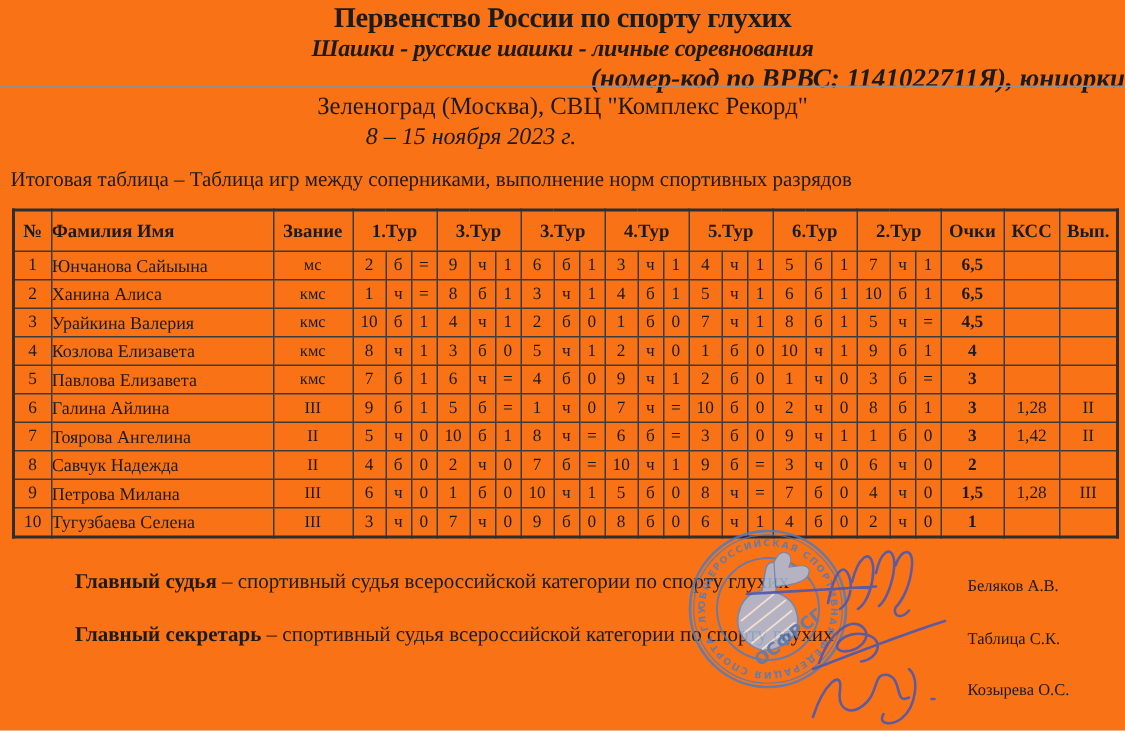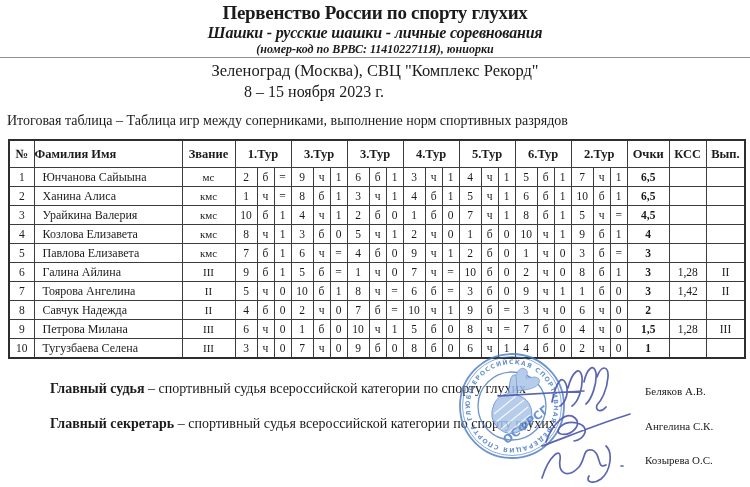--- a/index.html
+++ b/index.html
@@ -1,38 +1,38 @@
 <!DOCTYPE html>
 <html><head>
 <meta charset="utf-8">
 <style>
   html,body { margin:0; padding:0; background:#e8e8e8; }
   .page {
-    position:relative; width:750px; height:487px; background:#ffffff;
+    position:relative; width:750px; height:487px; background:#f97316;
     font-family:"Liberation Serif", serif; color:#1b1b1b; overflow:hidden;
     margin:0 auto;
   }
   
   .doc-header { position:absolute; top:0; left:0; width:750px; text-align:center; }
   .title   { padding-top:2px; font-size:19px; font-weight:bold; letter-spacing:-0.3px; }
   .subtitle{ font-size:16px; font-weight:bold; font-style:italic; margin-top:0px; letter-spacing:-0.2px;}
-  .codeline{ font-size:12px; font-weight:bold; font-style:italic; margin-top:0px; }
+  .codeline{ font-size:18px; font-weight:bold; font-style:italic; margin-top:0px;text-align:right; }
   .hline   { position:absolute; left:0; top:57px; width:750px; height:0; border-top:1.5px solid #90908e; }
   .venue   { position:absolute; top:61px; left:0; width:750px; text-align:center; font-size:16.5px; }
-  .dates   { position:absolute; top:83px; left:0; width:628px; text-align:center; font-size:16px; }
+  .dates   { position:absolute; top:83px; left:0; width:628px; text-align:center; font-size:16px;font-style:italic; }
   .intro   { position:absolute; top:113px; left:7px; font-size:14px; }
 
   
   table.results { position:absolute; top:139px; left:8px; width:736px;
     border-collapse:collapse; table-layout:fixed; border:2px solid #2e2e2e; }
   .results th, .results td { border:1px solid #3c3c3c; padding:0; text-align:center;
     overflow:hidden; white-space:nowrap; }
   .results thead th { height:26px; font-size:12.5px; font-weight:bold; }
   .results tbody td { height:18px; font-size:11.5px; }
-  .results td.name  { text-align:left; padding-left:8px; font-size:12px; }
+  .results td.name  { text-align:left; padding-left:0; font-size:12px; }
   .results td.pts   { font-weight:bold; }
   .results td.rank  { font-size:11px; }
 
   
   .off-line { position:absolute; left:5px; font-size:14px; white-space:nowrap;margin-left:45px; }
   .off-1 { top:381px; } .off-2 { top:416px; } .off-3 { top:451px; }
   .off-line .role { font-weight:bold; }
   .off-name { position:absolute; left:645px; font-size:11px; white-space:nowrap; }
   .nm-1 { top:385px; } .nm-2 { top:420px; } .nm-3 { top:454px; }
 
@@ -398,21 +398,21 @@
   </table>
 
   <div class="off-line off-1">
     <span class="role">Главный судья</span><span> – спортивный судья всероссийской категории по спорту глухих</span>
   </div>
   <div class="off-line off-2">
     <span class="role">Главный секретарь</span><span> – спортивный судья всероссийской категории по спорту глухих</span>
   </div>
 
   <div class="off-name nm-1">Беляков А.В.</div>
-  <div class="off-name nm-2">Ангелина С.К.</div>
+  <div class="off-name nm-2">Таблица С.К.</div>
   <div class="off-name nm-3">Козырева О.С.</div>
 
   <svg class="stamp-svg" width="112" height="112" viewBox="0 0 112 112">
     <g opacity="0.82">
       <circle cx="56" cy="54" r="52" fill="none" stroke="#4a7cc5" stroke-width="1.8"></circle>
       <circle cx="56" cy="54" r="49.5" fill="none" stroke="#4a7cc5" stroke-width="0.8"></circle>
       <circle cx="56" cy="54" r="34" fill="none" stroke="#4a7cc5" stroke-width="1.3"></circle>
       <defs>
         <path id="ring" d="M56,54 m-42,0 a42,42 0 1,1 84,0 a42,42 0 1,1 -84,0"></path>
       </defs>

